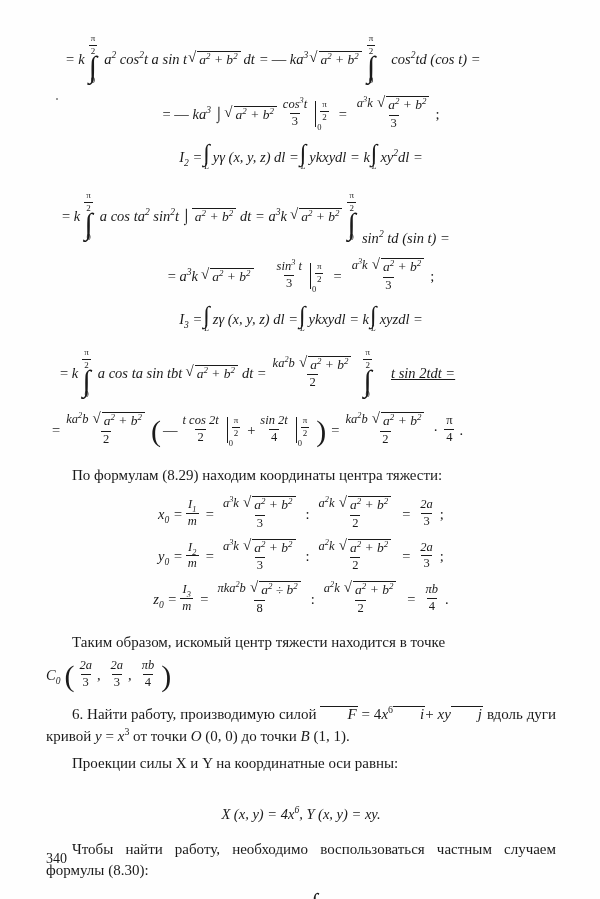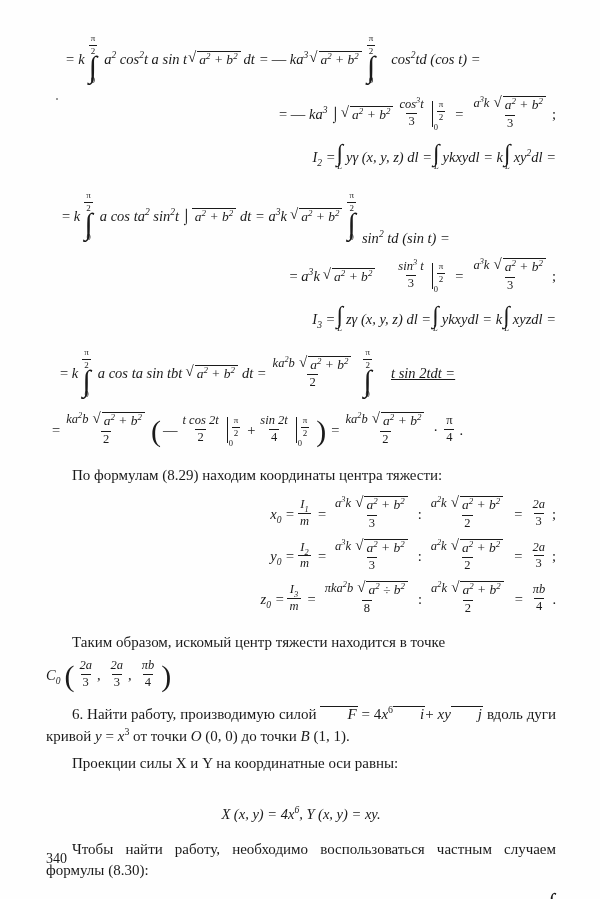--- a/index.html
+++ b/index.html
@@ -39,21 +39,21 @@
     white-space: nowrap;
   }
   .fl-center { text-align: center; margin-top: 20px; }
 
   .row {
     display: flex;
     align-items: center;
     justify-content: flex-start;
     white-space: nowrap;
   }
-  .row.center { justify-content: flex-end; }
+  .row.center { justify-content: center; }
 
   i, .it { font-style: italic; }
 
   
   .intg {
     display: inline-flex;
     flex-direction: column;
     align-items: center;
     justify-content: center;
     vertical-align: middle;

